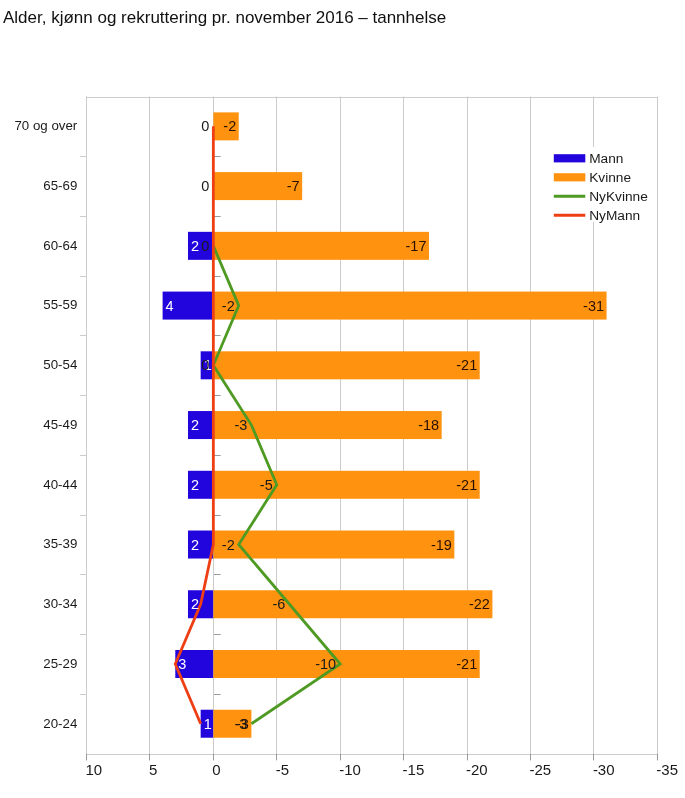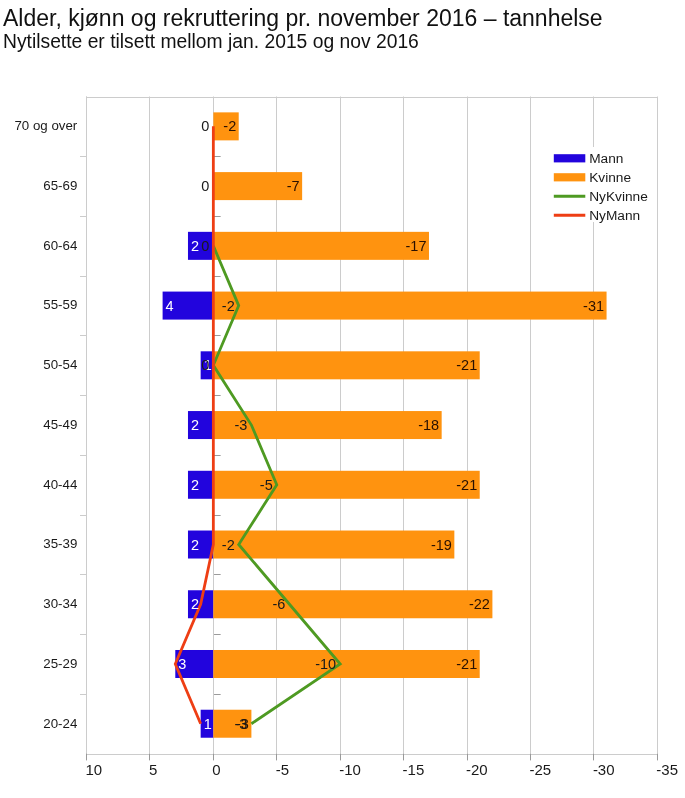--- a/index.html
+++ b/index.html
@@ -1,27 +1,26 @@
 <!DOCTYPE html>
 <html><head>
 <meta charset="utf-8">
 <style>
   html,body{margin:0;padding:0;background:#fff;}
   body{width:685px;height:798px;font-family:"Liberation Sans",sans-serif;overflow:hidden;}
   #page{position:relative;width:685px;height:798px;background:#fff;}
-  .title{position:absolute;left:3px;top:4px;font-size:23px;line-height:28px;color:#111111;white-space:pre;}
+  .title{position:absolute;left:3px;top:4px;font-size:17px;line-height:28px;color:#111111;white-space:pre;}
   .subtitle{position:absolute;left:3px;top:31px;font-size:19.3px;line-height:21px;color:#111111;white-space:pre;}
   svg{display:block;}
 </style>
 </head>
 <body>
 
 <div id="page">
   <div class="title">Alder, kjønn og rekruttering pr. november 2016 – tannhelse</div>
-  <div class="subtitle">Nytilsette er tilsett mellom jan. 2015 og nov 2016</div>
   <svg id="chart" width="685" height="798">
       <g>
         <rect x="86.5" y="96.5" width="570.8" height="657.1" fill="#ffffff"></rect>
         <line x1="86.5" y1="96.5" x2="86.5" y2="753.6" stroke="#cccccc" stroke-width="1"></line>
         <line x1="149.5" y1="96.5" x2="149.5" y2="753.6" stroke="#cccccc" stroke-width="1"></line>
         <line x1="213.5" y1="96.5" x2="213.5" y2="753.6" stroke="#cccccc" stroke-width="1"></line>
         <line x1="276.5" y1="96.5" x2="276.5" y2="753.6" stroke="#cccccc" stroke-width="1"></line>
         <line x1="340.5" y1="96.5" x2="340.5" y2="753.6" stroke="#cccccc" stroke-width="1"></line>
         <line x1="403.5" y1="96.5" x2="403.5" y2="753.6" stroke="#cccccc" stroke-width="1"></line>
         <line x1="467.5" y1="96.5" x2="467.5" y2="753.6" stroke="#cccccc" stroke-width="1"></line>

